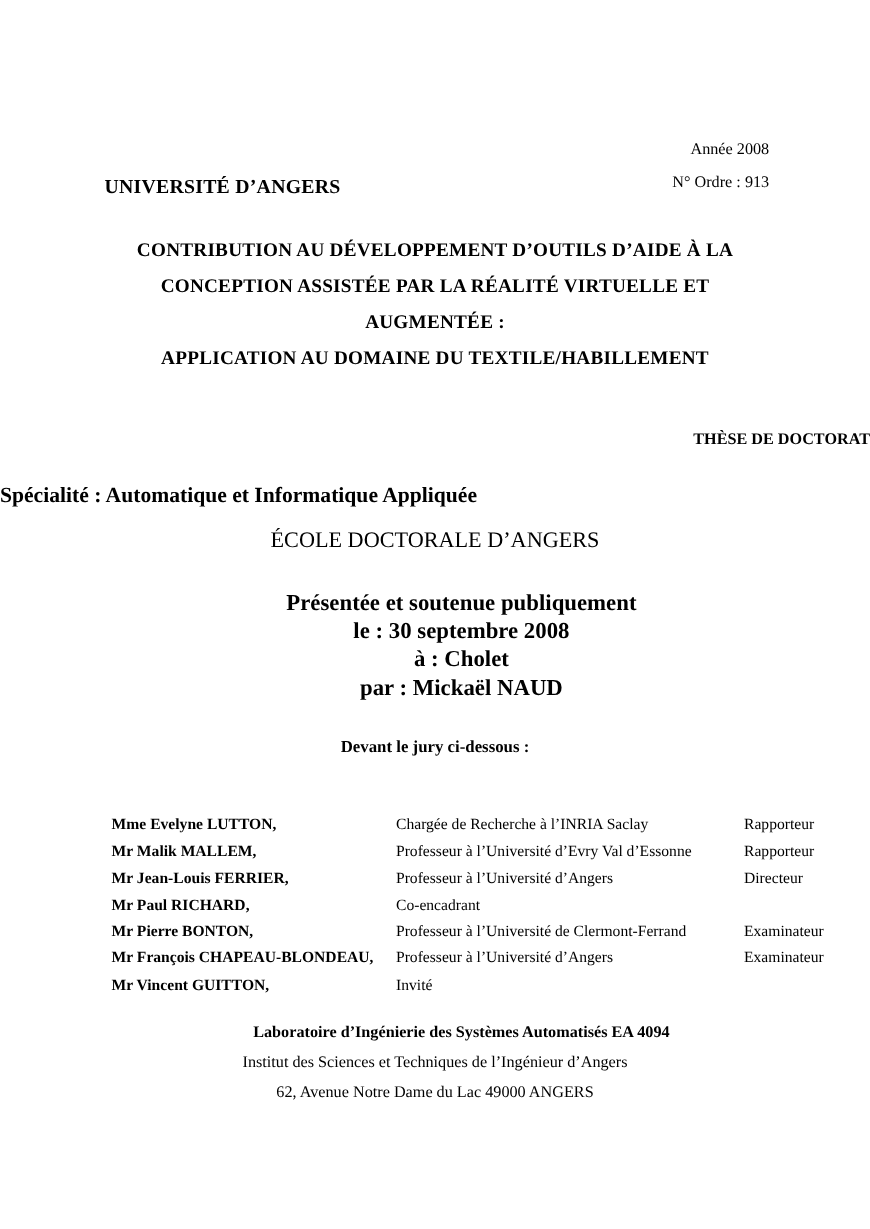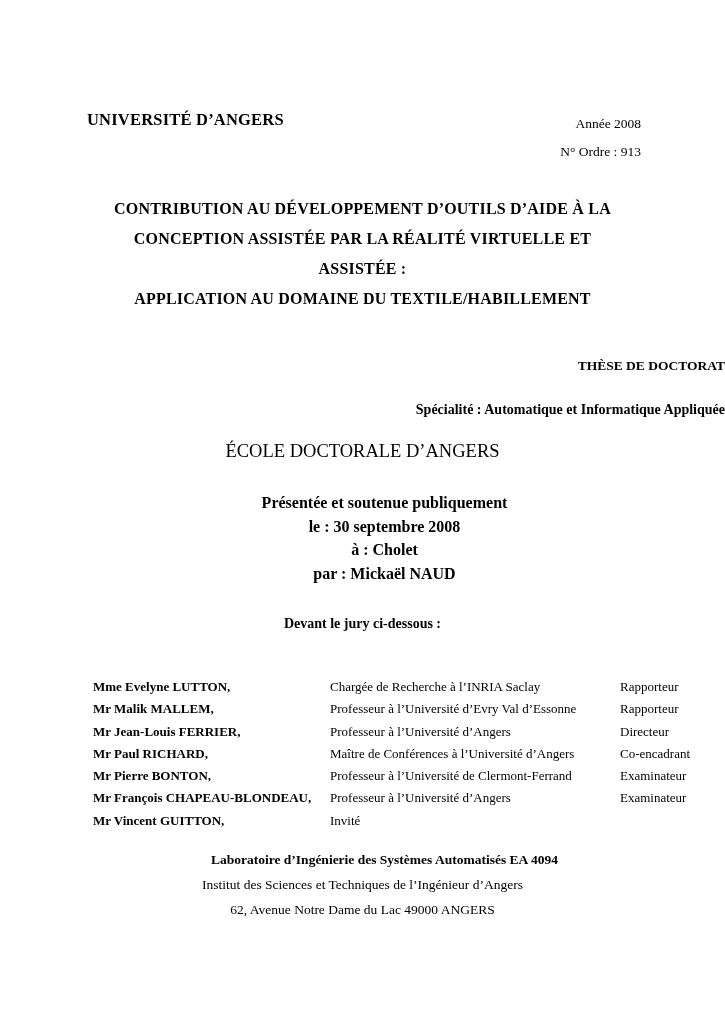--- a/index.html
+++ b/index.html
@@ -23,20 +23,21 @@
     left: 87px;
     right: 84px;
     display: flex;
     justify-content: space-between;
     align-items: flex-start;
   }
   .university {
     font-size: 16.5px;
     font-weight: bold;
     letter-spacing: 0.2px;
+    margin-top: 36px;
   }
   .header-right {
     text-align: right;
     font-size: 13.5px;
     line-height: 28px;
   }
   
   .thesis-title {
     position: absolute;
     top: 194px;
@@ -53,38 +54,38 @@
     top: 358px;
     left: 0; right: 0;
     text-align: right;
     font-size: 13.5px;
     font-weight: bold;
   }
   .specialty {
     position: absolute;
     top: 402px;
     left: 0; right: 0;
-    text-align: right;
-    font-size: 14px;
+    text-align: left;
+    font-size: 18px;
     font-weight: bold;
   }
   .school {
     position: absolute;
     top: 441px;
     left: 0; right: 0;
     text-align: center;
     font-size: 18.5px;
     font-weight: normal;
   }
   .defense {
     position: absolute;
     top: 491px;
     left: 0; right: 0;
     text-align: center;
-    font-size: 16px;
+    font-size: 19px;
     font-weight: bold;
     line-height: 23.5px;
     margin-left: 44px;
   }
   .jury-heading {
     position: absolute;
     top: 616px;
     left: 0; right: 0;
     text-align: center;
     font-size: 14px;
@@ -136,21 +137,21 @@
     <div class="university">UNIVERSITÉ D’ANGERS</div>
     <div class="header-right">
       <div>Année 2008</div>
       <div>N° Ordre : 913</div>
     </div>
   </div>
 
   <div class="thesis-title">
     <div>CONTRIBUTION AU DÉVELOPPEMENT D’OUTILS D’AIDE À LA</div>
     <div>CONCEPTION ASSISTÉE PAR LA RÉALITÉ VIRTUELLE ET</div>
-    <div>ASSISTÉE :</div>
+    <div>AUGMENTÉE :</div>
     <div>APPLICATION AU DOMAINE DU TEXTILE/HABILLEMENT</div>
   </div>
 
   <div class="degree">THÈSE DE DOCTORAT</div>
 
   <div class="specialty">Spécialité : Automatique et Informatique Appliquée</div>
 
   <div class="school">ÉCOLE DOCTORALE D’ANGERS</div>
 
   <div class="defense">
@@ -173,21 +174,20 @@
       <span class="jury-affiliation">Professeur à l’Université d’Evry Val d’Essonne</span>
       <span class="jury-role">Rapporteur</span>
     </div>
     <div class="jury-row">
       <span class="jury-name">Mr Jean-Louis FERRIER,</span>
       <span class="jury-affiliation">Professeur à l’Université d’Angers</span>
       <span class="jury-role">Directeur</span>
     </div>
     <div class="jury-row">
       <span class="jury-name">Mr Paul RICHARD,</span>
-      <span class="jury-affiliation">Maître de Conférences à l’Université d’Angers</span>
       <span class="jury-role">Co-encadrant</span>
     </div>
     <div class="jury-row">
       <span class="jury-name">Mr Pierre BONTON,</span>
       <span class="jury-affiliation">Professeur à l’Université de Clermont-Ferrand</span>
       <span class="jury-role">Examinateur</span>
     </div>
     <div class="jury-row">
       <span class="jury-name">Mr François CHAPEAU-BLONDEAU,</span>
       <span class="jury-affiliation">Professeur à l’Université d’Angers</span>

